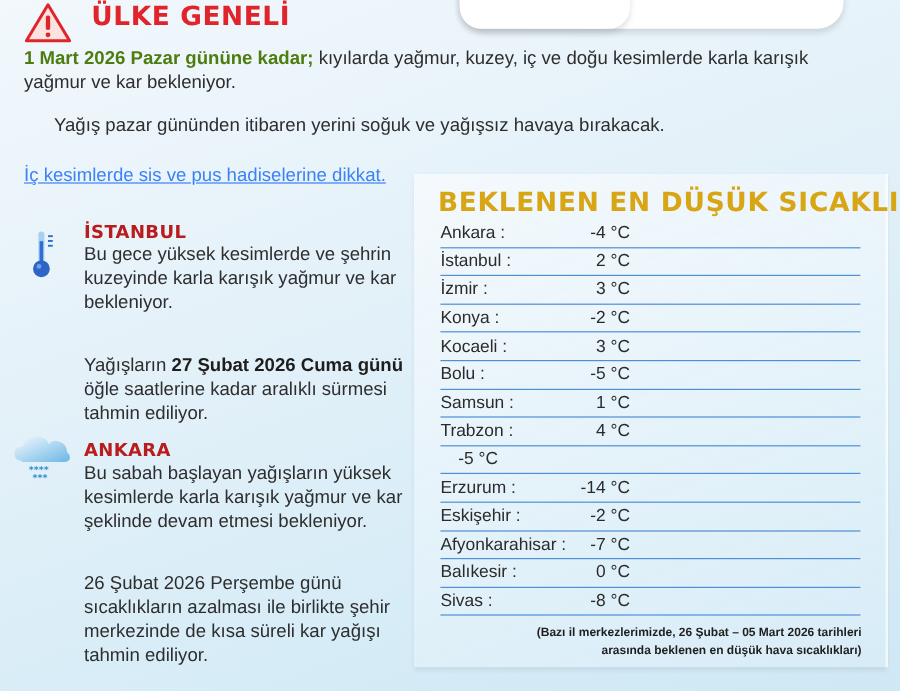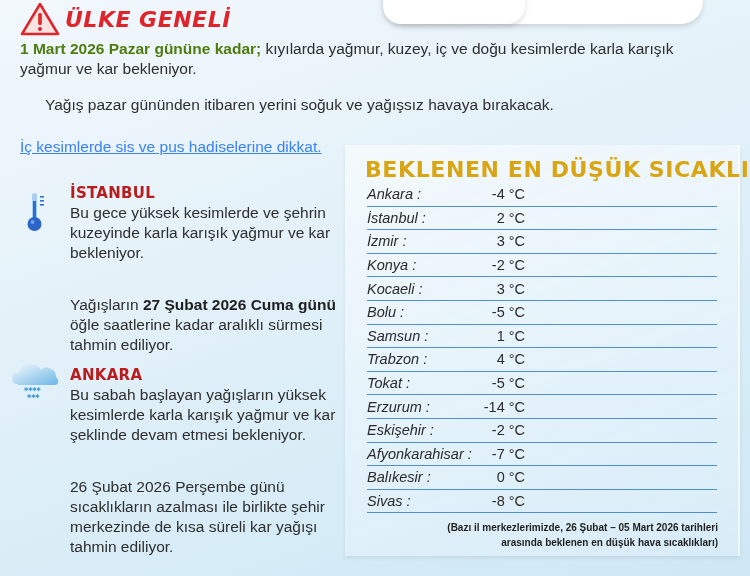--- a/index.html
+++ b/index.html
@@ -14,21 +14,21 @@
     position: absolute; left: 383px; top: -20px; width: 320px; height: 44px;
     background: #fff; border-radius: 0 0 22px 22px;
     box-shadow: 0 3px 5px rgba(0,0,0,0.12);
   }
   .top-cloud-2 {
     position: absolute; left: 383px; top: -10px; width: 142px; height: 34px;
     background: #fff; border-radius: 0 0 18px 18px;
     box-shadow: 0 3px 5px rgba(0,0,0,0.12);
   }
   .header {
-    position: absolute; left: 20px; top: 2px; display: flex; align-items: center; gap: 5px; font-style: italic;
+    position: absolute; left: 20px; top: 2px; display: flex; gap: 16px;
   }
   .warn-icon { width: 40px; height: 34px; }
   .title {
     font-family: "DejaVu Sans", sans-serif; font-weight: bold; font-size: 22px;
     color: #e0242b; letter-spacing: 0.5px;
   }
   .intro {
     position: absolute; left: 20px; top: 39px; width: 660px; font-size: 15.5px; line-height: 20px; color: #2e2e2e;
   }
   .intro b { color: #4d7c0f; }
@@ -56,21 +56,21 @@
   .panel-title {
     position: absolute; left: 20px; top: 12px;
     font-family: "DejaVu Sans", sans-serif; font-weight: bold; font-size: 22px;
     color: #d8a514; letter-spacing: 0.6px; white-space: nowrap;
   }
   .rows { position: absolute; left: 22px; top: 38px; width: 350px; }
   .row {
     height: 23.6px; display: flex; align-items: center;
     border-bottom: 1.5px solid #4e8fd6; font-size: 14.5px; color: #2b2b2b;
   }
-  .row .c { width: 110px; font-style: italic; }
+  .row .c { width: 110px; }
   .row .v { width: 48px; text-align: right; }
   .footnote {
     position: absolute; right: 20px; top: 375px; text-align: right;
     font-weight: bold; font-size: 10px; line-height: 15px; color: #1f1f1f;
   }
 </style>
 </head>
 <body>
 
 <div class="top-cloud"></div>
@@ -154,21 +154,20 @@
       </div>
     <div class="row">
         <span class="c">Samsun :</span>
         <span class="v">1 °C</span>
       </div>
     <div class="row">
         <span class="c">Trabzon :</span>
         <span class="v">4 °C</span>
       </div>
     <div class="row">
-        <span class="c">Tokat :</span>
         <span class="v">-5 °C</span>
       </div>
     <div class="row">
         <span class="c">Erzurum :</span>
         <span class="v">-14 °C</span>
       </div>
     <div class="row">
         <span class="c">Eskişehir :</span>
         <span class="v">-2 °C</span>
       </div>

